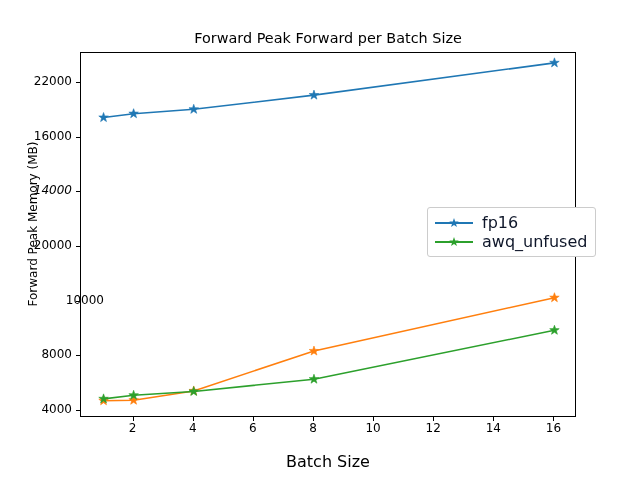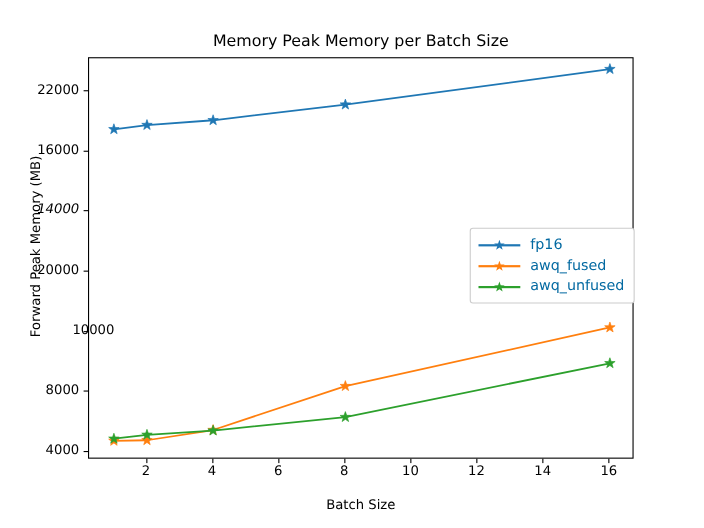--- a/index.html
+++ b/index.html
@@ -59,21 +59,21 @@
   .xtick-mark{
     position:absolute;
     top:417px;height:4px;width:0;
     border-left:1px solid #000000;
   }
   #xlabel{
     position:absolute;
     left:80px;width:496px;
     top:452px;
     text-align:center;
-    font-size:12px;color:#000000;
+    font-size:16px;color:#000000;
   }
   #ylabel{
     position:absolute;
     left:-150px;top:217px;
     width:365px;
     text-align:center;
     font-size:12px;color:#000000;
     transform:rotate(-90deg);
     transform-origin:center center;
     white-space:nowrap;
@@ -97,29 +97,29 @@
     position:relative;
     width:38px;height:12px;
     margin-right:9px;
     flex:0 0 auto;
   }
   .legend-swatch .lline{
     position:absolute;left:0;top:5px;
     width:38px;height:2px;
   }
   .legend-label{
-    font-size:13px;color:#0369a1;white-space:nowrap;
+    font-size:16px;color:#0f172a;white-space:nowrap;
   }
 </style>
 </head>
 <body>
 
 <div id="figure">
 
-  <div id="chart-title">Memory Peak Memory per Batch Size</div>
+  <div id="chart-title">Forward Peak Forward per Batch Size</div>
 
   <div id="ylabel">Forward Peak Memory (MB)</div>
 
   <div id="yticks-layer">
       <div class="ytick-mark" style="top: 410.165px;"></div>
       <div class="ytick-label" style="right: 568px; top: 402.165px;">4000</div>
       <div class="ytick-mark" style="top: 355.483px;"></div>
       <div class="ytick-label" style="right: 568px; top: 347.483px;">8000</div>
       <div class="ytick-mark" style="top: 300.801px;"></div>
       <div class="ytick-label" style="right: 536px; top: 292.801px;">10000</div>
@@ -189,29 +189,20 @@
         <span class="legend-swatch">
           <span class="lline" style="background: rgb(31, 119, 180);"></span>
           <svg width="12" height="12" viewBox="0 0 12 12" style="position: absolute; left: 13px; top: 0px;">
             <path d="M6.00,1.00 L7.18,4.38 L10.76,4.45 L7.90,6.62 L8.94,10.05 L6.00,8.00 L3.06,10.05 L4.10,6.62 L1.24,4.45 L4.82,4.38 Z" fill="#1f77b4"></path>
           </svg>
         </span>
         <span class="legend-label">fp16</span>
       </div>
       <div class="legend-row">
         <span class="legend-swatch">
-          <span class="lline" style="background: rgb(255, 127, 14);"></span>
-          <svg width="12" height="12" viewBox="0 0 12 12" style="position: absolute; left: 13px; top: 0px;">
-            <path d="M6.00,1.00 L7.18,4.38 L10.76,4.45 L7.90,6.62 L8.94,10.05 L6.00,8.00 L3.06,10.05 L4.10,6.62 L1.24,4.45 L4.82,4.38 Z" fill="#ff7f0e"></path>
-          </svg>
-        </span>
-        <span class="legend-label">awq_fused</span>
-      </div>
-      <div class="legend-row">
-        <span class="legend-swatch">
           <span class="lline" style="background: rgb(44, 160, 44);"></span>
           <svg width="12" height="12" viewBox="0 0 12 12" style="position: absolute; left: 13px; top: 0px;">
             <path d="M6.00,1.00 L7.18,4.38 L10.76,4.45 L7.90,6.62 L8.94,10.05 L6.00,8.00 L3.06,10.05 L4.10,6.62 L1.24,4.45 L4.82,4.38 Z" fill="#2ca02c"></path>
           </svg>
         </span>
         <span class="legend-label">awq_unfused</span>
       </div>
     </div>
 
 </div>

